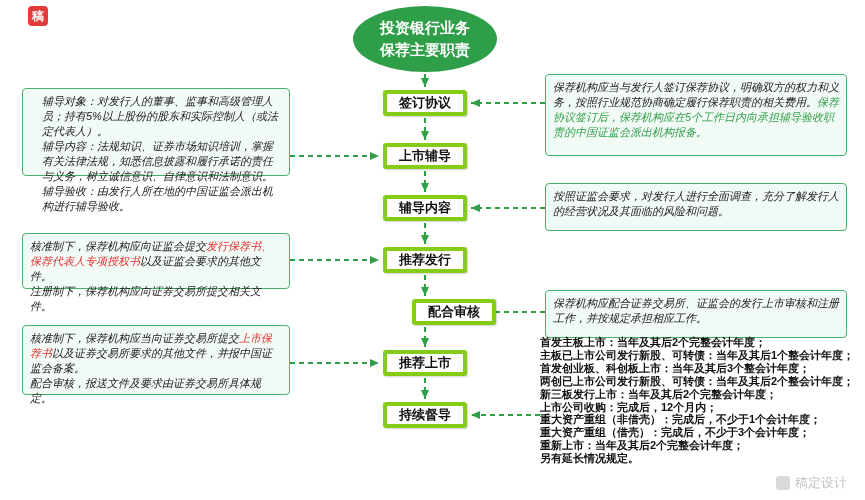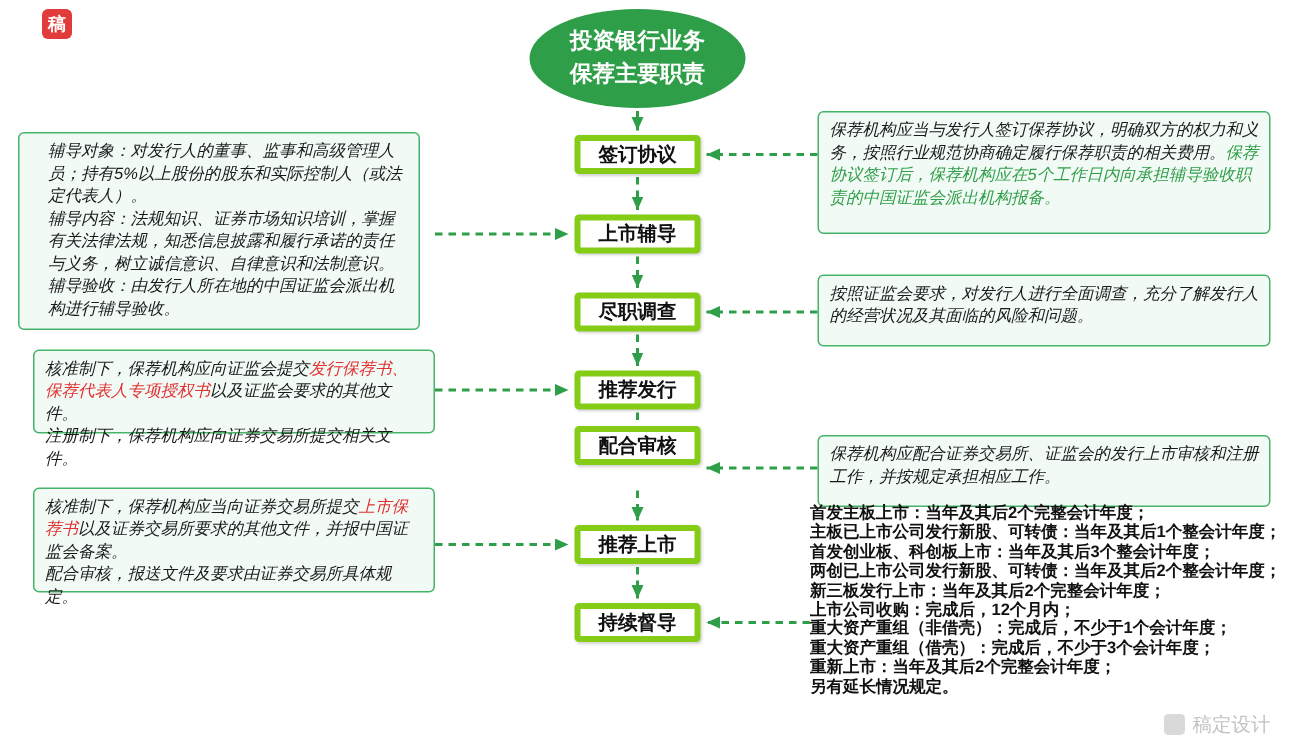--- a/index.html
+++ b/index.html
@@ -84,27 +84,27 @@
     <line x1="290" y1="363" x2="379" y2="363" stroke="#2f9e48" stroke-width="2" stroke-dasharray="5 4" marker-end="url(#ah)"></line>
   </svg>
 
   <div class="ellipse">
     <span>投资银行业务</span>
     <span>保荐主要职责</span>
   </div>
 
   <div class="step" style="top:90px;">签订协议</div>
   <div class="step" style="top:143px;">上市辅导</div>
-  <div class="step" style="top:195px;">尽职调查</div>
+  <div class="step" style="top:195px;">辅导内容</div>
   <div class="step" style="top:247px;">推荐发行</div>
-  <div class="step" style="top:284px;">配合审核</div>
+  <div class="step" style="top:299px;margin-left:29px;">配合审核</div>
   <div class="step" style="top:350px;">推荐上市</div>
   <div class="step" style="top:402px;">持续督导</div>
 
-  <div class="note" style="left:12px;top:88px;width:268px;height:132px;padding-left:19px;">
+  <div class="note" style="left:22px;top:88px;width:268px;height:88px;padding-left:19px;">
     <p>辅导对象：对发行人的董事、监事和高级管理人员；持有5%以上股份的股东和实际控制人（或法定代表人）。</p>
     <p>辅导内容：法规知识、证券市场知识培训，掌握有关法律法规，知悉信息披露和履行承诺的责任与义务，树立诚信意识、自律意识和法制意识。</p>
     <p>辅导验收：由发行人所在地的中国证监会派出机构进行辅导验收。</p>
   </div>
 
   <div class="note" style="left:22px;top:233px;width:268px;height:56px;">
     <p>
       <span>核准制下，保荐机构应向证监会提交</span><span class="red">发行保荐书、保荐代表人专项授权书</span><span>以及证监会要求的其他文件。</span>
     </p>
     <p>注册制下，保荐机构应向证券交易所提交相关文件。</p>

